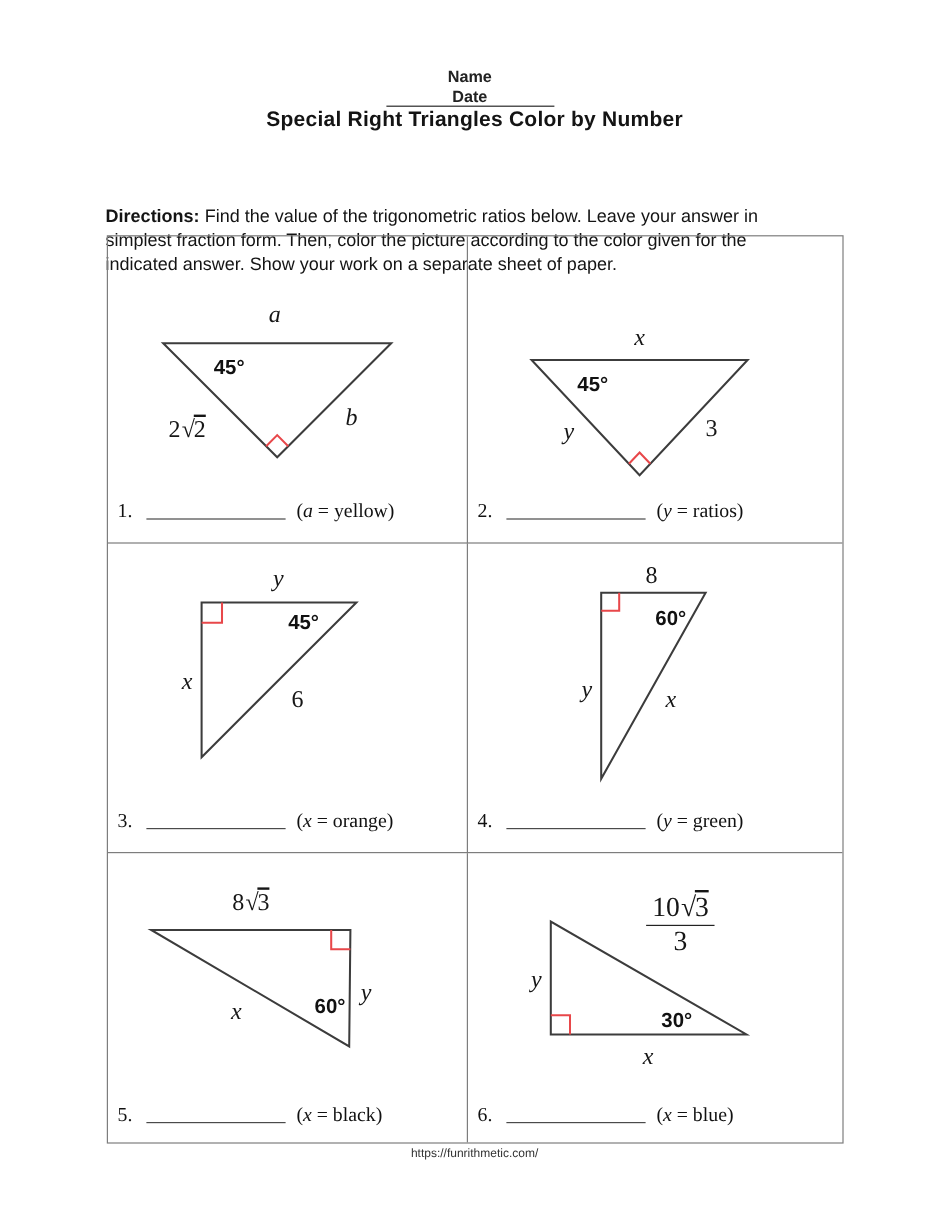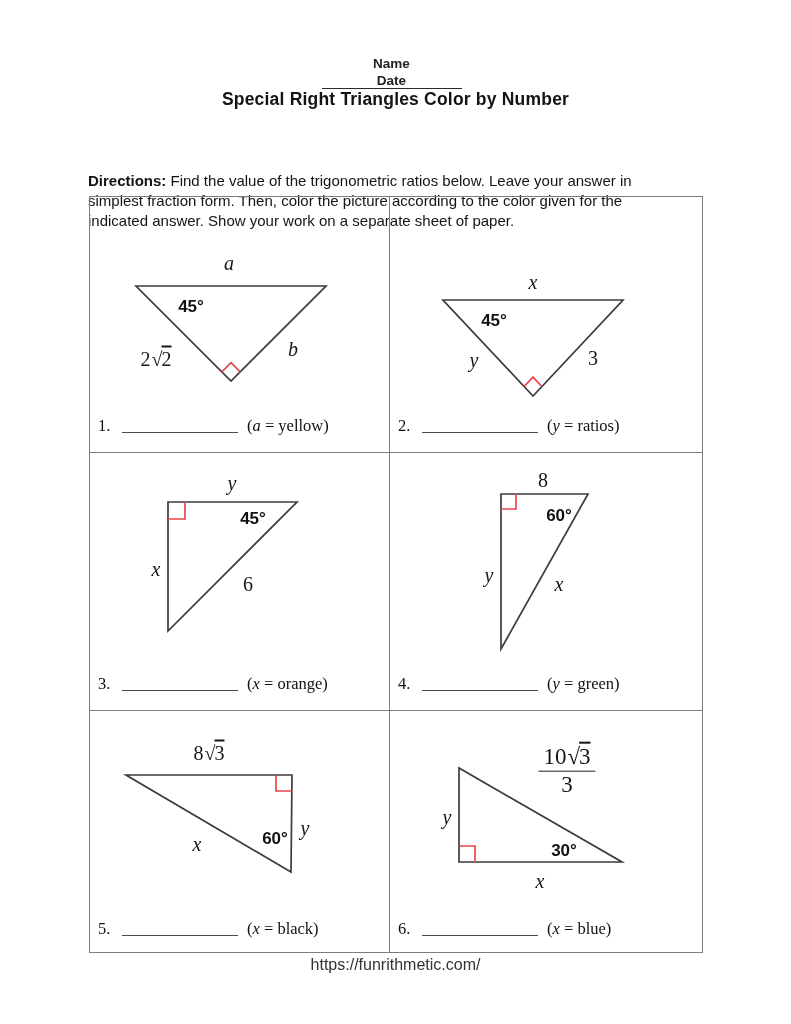--- a/index.html
+++ b/index.html
@@ -55,21 +55,21 @@
     position:absolute;left:8px;bottom:16px;display:flex;align-items:flex-end;
     font-family:"Liberation Serif",serif;font-size:16.5px;color:#111;
   }
   .row3 .answer{bottom:13px;}
   .anum{min-width:24px;}
   .blank{width:116px;border-bottom:1.4px solid #4a4a4a;margin:0 9px 3px 0;height:12px;}
   .atext i{font-style:italic;}
   
   .footer{
     position:absolute;top:956px;left:0;width:791px;text-align:center;
-    font-size:16px;color:#333;
+    font-size:10px;color:#333;
   }
 </style>
 </head>
 <body>
 
 <div class="header-row">
   <span>Name</span>
   <span class="hline"></span>
   <span>Date</span>
   <span class="hline-date"></span>

